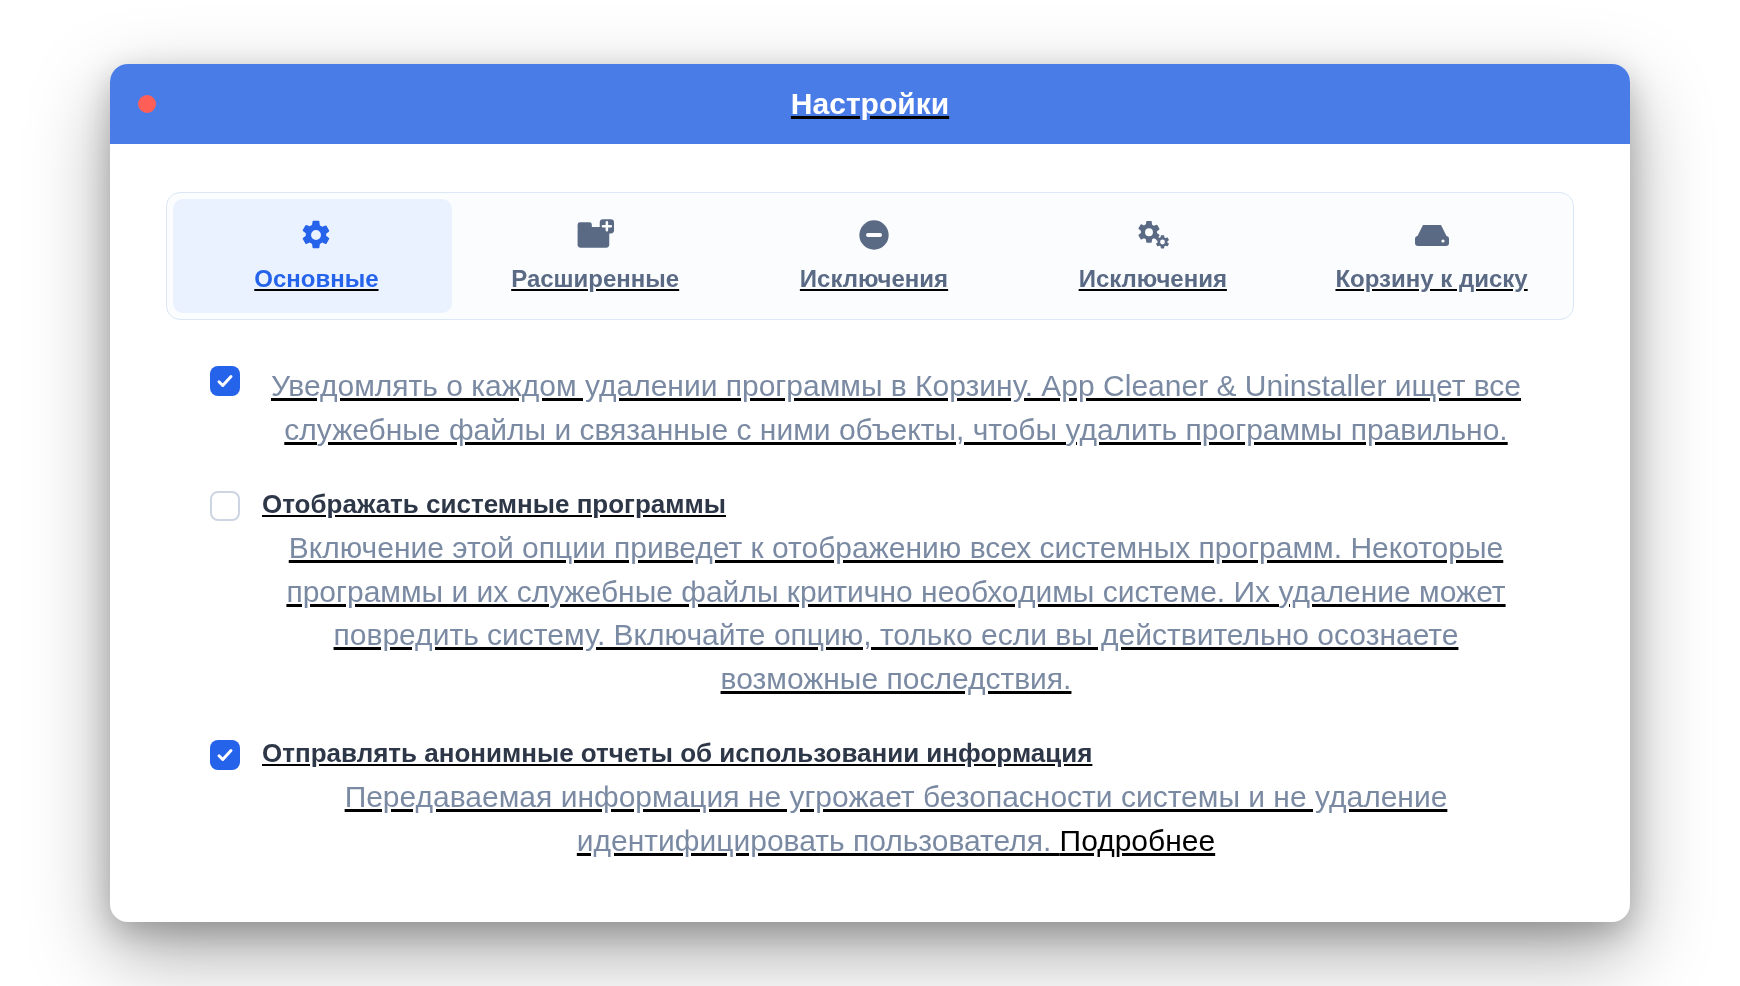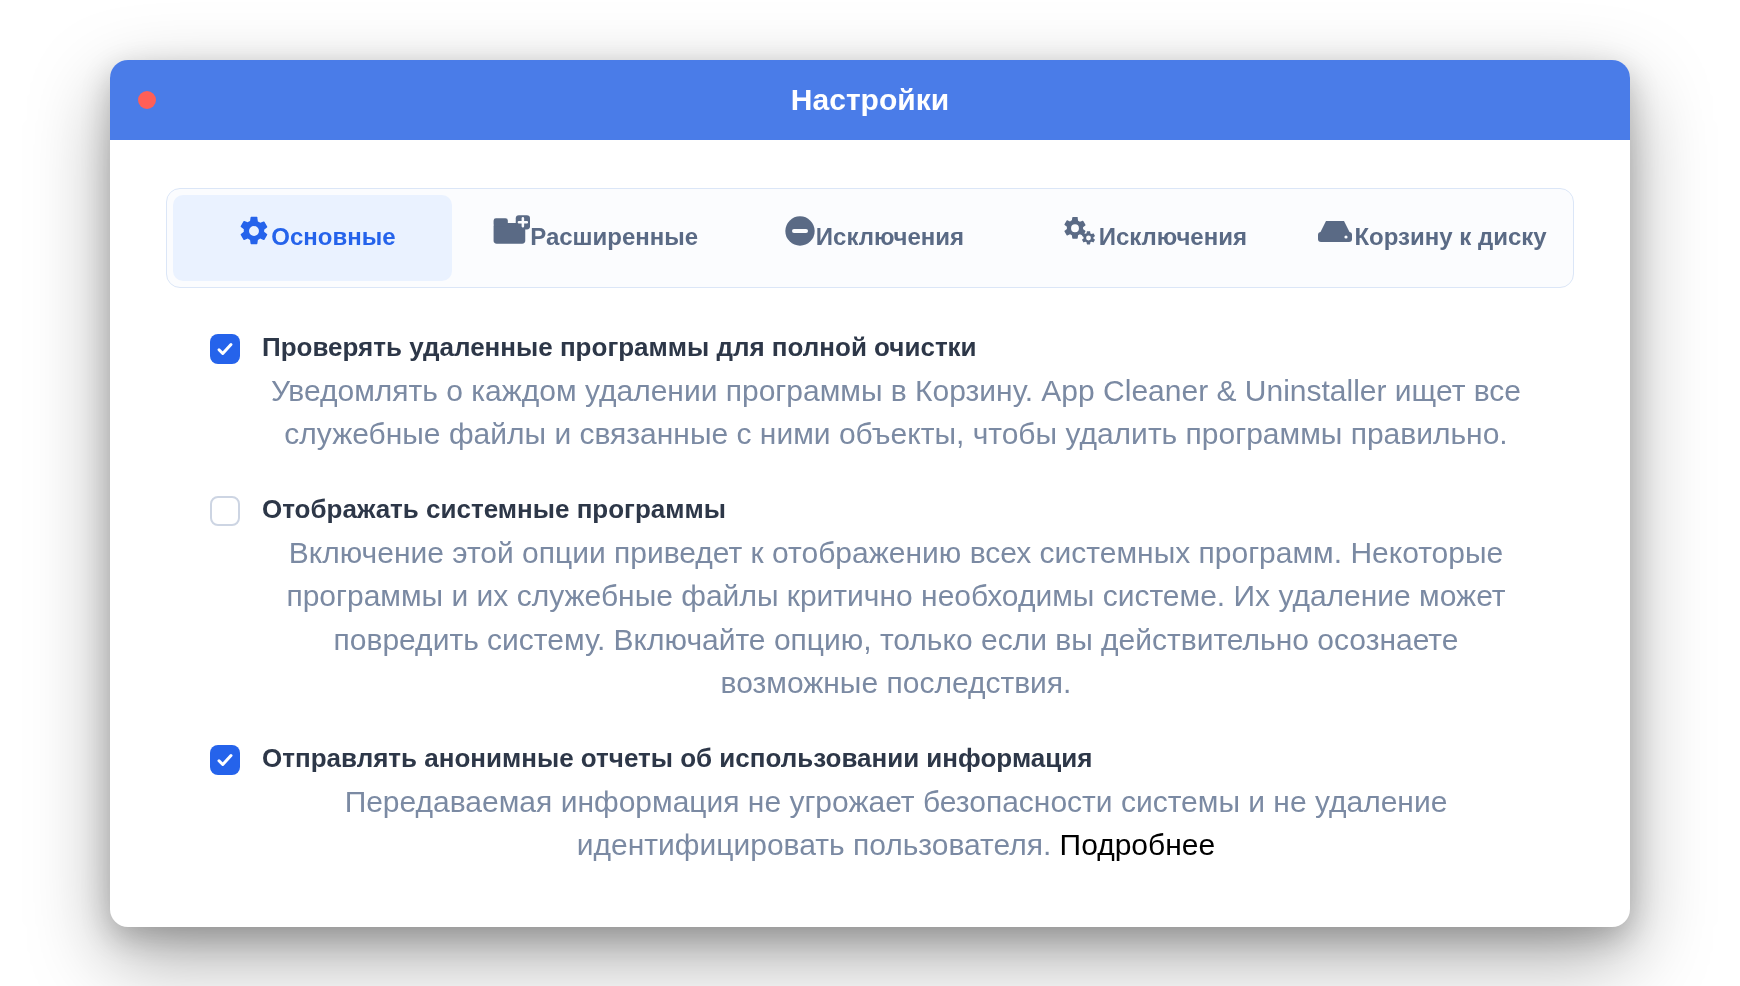--- a/index.html
+++ b/index.html
@@ -11,20 +11,21 @@
     display: flex;
     align-items: center;
     justify-content: center;
   }
   .window {
     width: 1520px;
     background: #ffffff;
     border-radius: 18px;
     overflow: hidden;
     box-shadow: 0 30px 80px rgba(0,0,0,0.35), 0 10px 30px rgba(0,0,0,0.2);
+    text-decoration: underline;
   }
   .titlebar {
     background: #4a7ce8;
     height: 80px;
     display: flex;
     align-items: center;
     position: relative;
   }
   .traffic-close {
     width: 18px;
@@ -49,20 +50,21 @@
     background: #fbfcfe;
     border: 1px solid #dbe6f7;
     border-radius: 14px;
     padding: 6px;
     gap: 0;
     margin-bottom: 44px;
   }
   .tab {
     flex: 1;
     display: flex;
+    flex-direction: column;
     align-items: center;
     justify-content: center;
     padding: 18px 10px 20px 18px;
     border-radius: 10px;
     cursor: pointer;
     color: #5a6a85;
   }
   .tab.active {
     background: #eaf2ff;
     color: #2563eb;
@@ -202,21 +204,20 @@
 
     <div class="options">
 
       <div class="option">
         <div class="checkbox checked">
           <svg width="18" height="18" viewBox="0 0 24 24" fill="none" stroke="#ffffff" stroke-width="4" stroke-linecap="round" stroke-linejoin="round">
               <polyline points="4 13 9 18 20 6"></polyline>
             </svg>
         </div>
         <div class="option-text">
-          <div class="option-title">Проверять удаленные программы для полной очистки</div>
           <div class="option-desc">Уведомлять о каждом удалении программы в Корзину. App Cleaner &amp; Uninstaller ищет все служебные файлы и связанные с ними объекты, чтобы удалить программы правильно.</div>
         </div>
       </div>
 
       <div class="option">
         <div class="checkbox unchecked"></div>
         <div class="option-text">
           <div class="option-title">Отображать системные программы</div>
           <div class="option-desc">Включение этой опции приведет к отображению всех системных программ. Некоторые программы и их служебные файлы критично необходимы системе. Их удаление может повредить систему. Включайте опцию, только если вы действительно осознаете возможные последствия.</div>
         </div>

